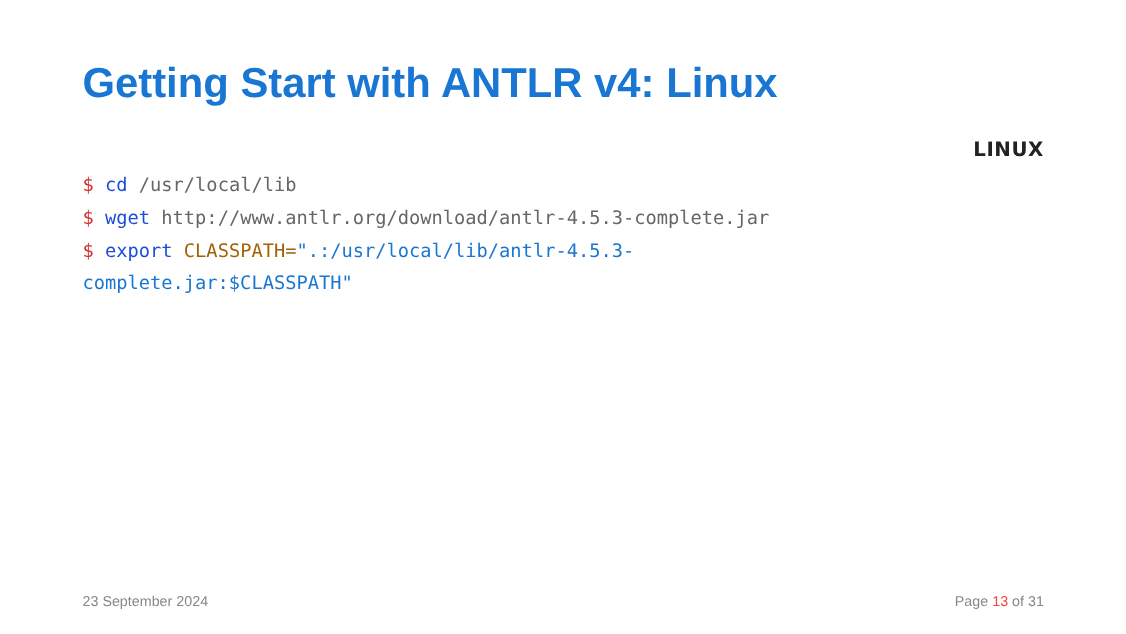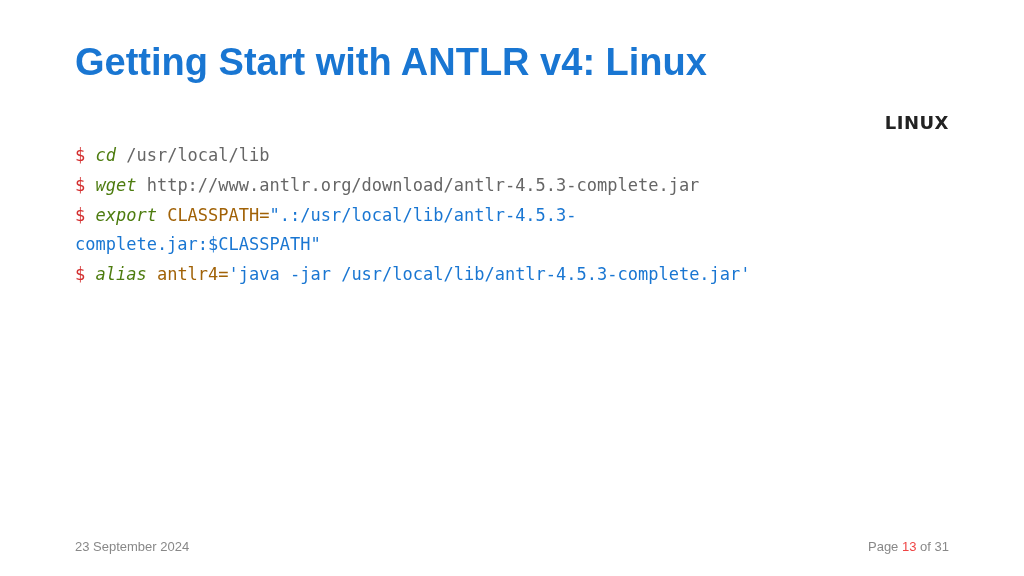--- a/index.html
+++ b/index.html
@@ -5,21 +5,21 @@
   * { margin: 0; padding: 0; box-sizing: border-box; }
   body {
     width: 1024px;
     height: 576px;
     background: #fff;
     font-family: "Segoe UI", Arial, sans-serif;
     position: relative;
     overflow: hidden;
   }
   .slide {
-    padding: 41px 75px 0 75px;
+    padding: 55px 75px 0 75px;
   }
   .title {
     color: #1976d2;
     font-size: 38px;
     font-weight: 600;
     margin-bottom: 28px;
   }
   .subhead {
     color: #222;
     font-size: 18px;
@@ -29,21 +29,21 @@
     font-family: "DejaVu Sans", "Segoe UI", sans-serif;
     text-align: right;
   }
   .code {
     font-family: "DejaVu Sans Mono", "Consolas", monospace;
     font-size: 17px;
     line-height: 1.75;
     color: #555;
   }
   .prompt { color: #d32f2f; }
-  .cmd    { color: #4d7c0f; font-style: italic; }
+  .cmd    { color: #1d4ed8; }
   .arg    { color: #666; }
   .kw     { color: #a16207; }
   .str    { color: #1976d2; }
   .footer {
     position: absolute;
     bottom: 22px;
     left: 0;
     width: 100%;
     padding: 0 75px;
     display: flex;
@@ -74,25 +74,20 @@
       <span class="arg">http://www.antlr.org/download/antlr-4.5.3-complete.jar</span>
     </div>
     <div>
       <span class="prompt">$ </span>
       <span class="cmd">export </span>
       <span class="kw">CLASSPATH=</span><span class="str">".:/usr/local/lib/antlr-4.5.3-</span>
     </div>
     <div>
       <span class="str">complete.jar:$CLASSPATH"</span>
     </div>
-    <div>
-      <span class="prompt">$ </span>
-      <span class="cmd">alias </span>
-      <span class="kw">antlr4=</span><span class="str">'java -jar /usr/local/lib/antlr-4.5.3-complete.jar'</span>
-    </div>
   </div>
 </div>
 
 <div class="footer">
   <div>23 September 2024</div>
   <div class="right">
     <span>Page</span>
     <span class="pagenum">13</span>
     <span>of 31</span>
   </div>

